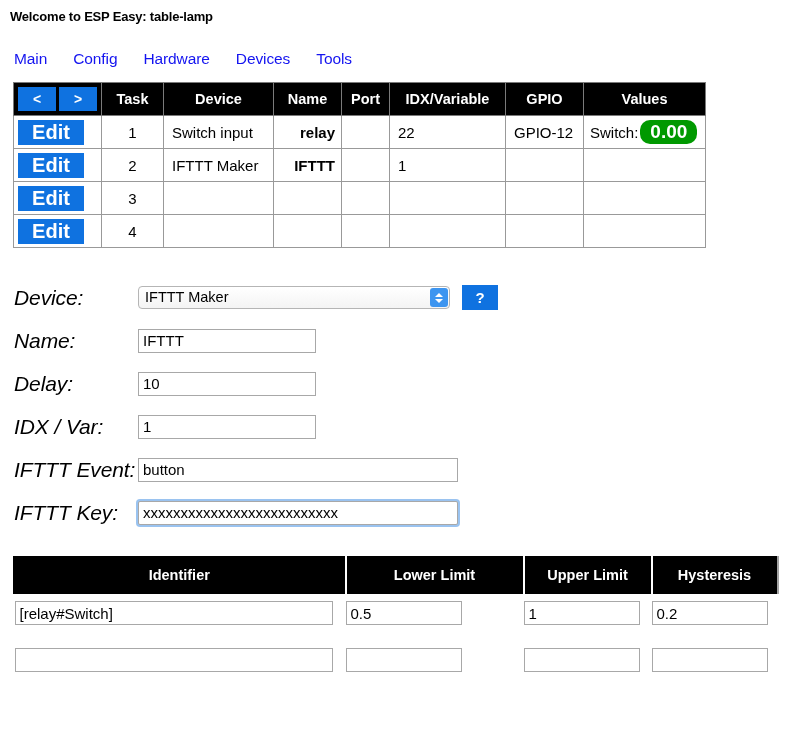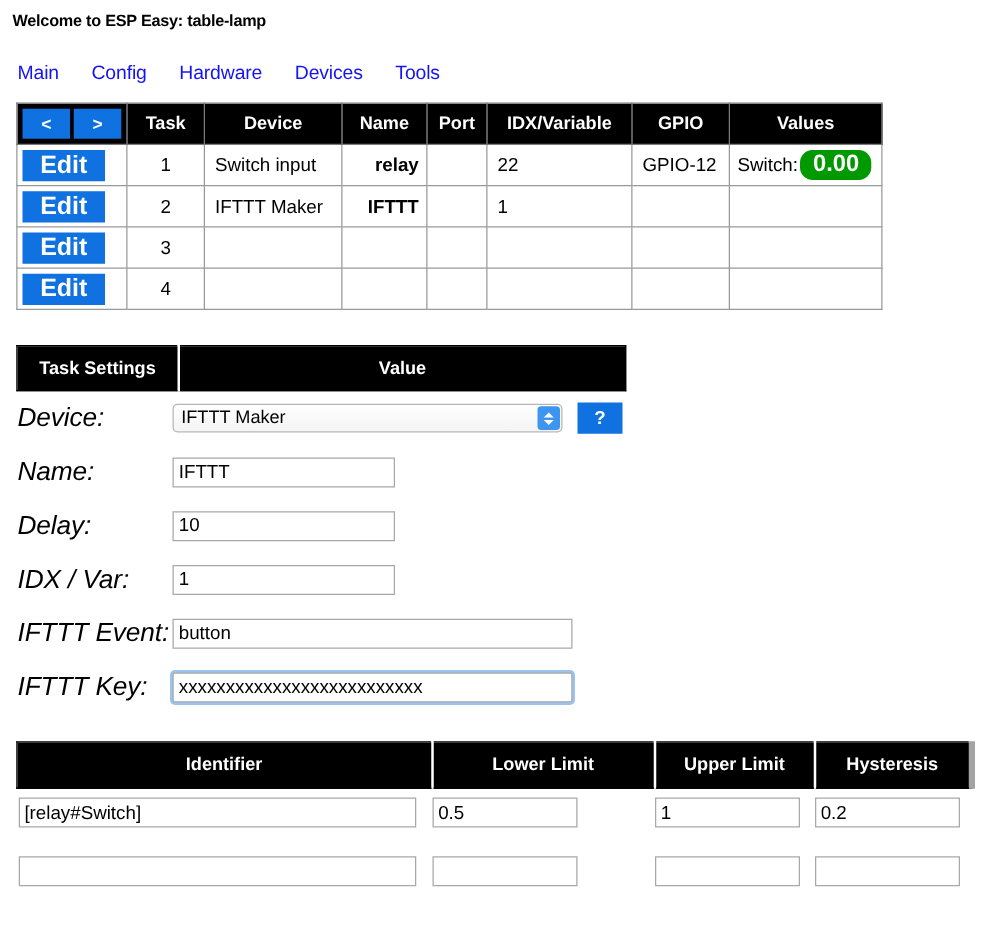--- a/index.html
+++ b/index.html
@@ -259,21 +259,21 @@
   .limits-table th {
     background: #000;
     color: #fff;
     height: 34px;
     font-weight: bold;
     font-size: 14.5px;
     text-align: center;
     border: 1px solid #000;
     border-right: 2px solid #ffffff;
   }
-  .limits-table th:last-child { border-right: 5px solid #a3a3a3; }
+  .limits-table th:last-child { border-right: 2px solid #a3a3a3; }
   .limits-table td {
     height: 38px;
     padding: 0;
     vertical-align: middle;
   }
   .limits-table td.pad-first { padding-left: 1px; }
   .inp-ident { width: 318px; }
   .inp-num   { width: 116px; }
   .limits-table tr.spacer td { height: 9px; }
 </style>
@@ -364,28 +364,20 @@
         <td class="c-port"></td>
         <td class="c-idx"></td>
         <td class="c-gpio"></td>
         <td class="c-values"></td>
       </tr>
     </tbody>
   </table>
 </div>
 
 <div class="settings-wrap">
-  <table class="settings-head">
-    <tbody>
-        <tr>
-      <th class="th-left">Task Settings</th>
-      <th class="th-right">Value</th>
-    </tr>
-  </tbody>
-    </table>
 
   <div class="form-rows">
 
     <div class="form-row">
       <div class="form-label">Device:</div>
       <div class="select-wrap">
         <div class="mac-select">IFTTT Maker</div>
         <span class="mac-select-arrow">
           <span class="chev up"></span>
           <span class="chev down"></span>

